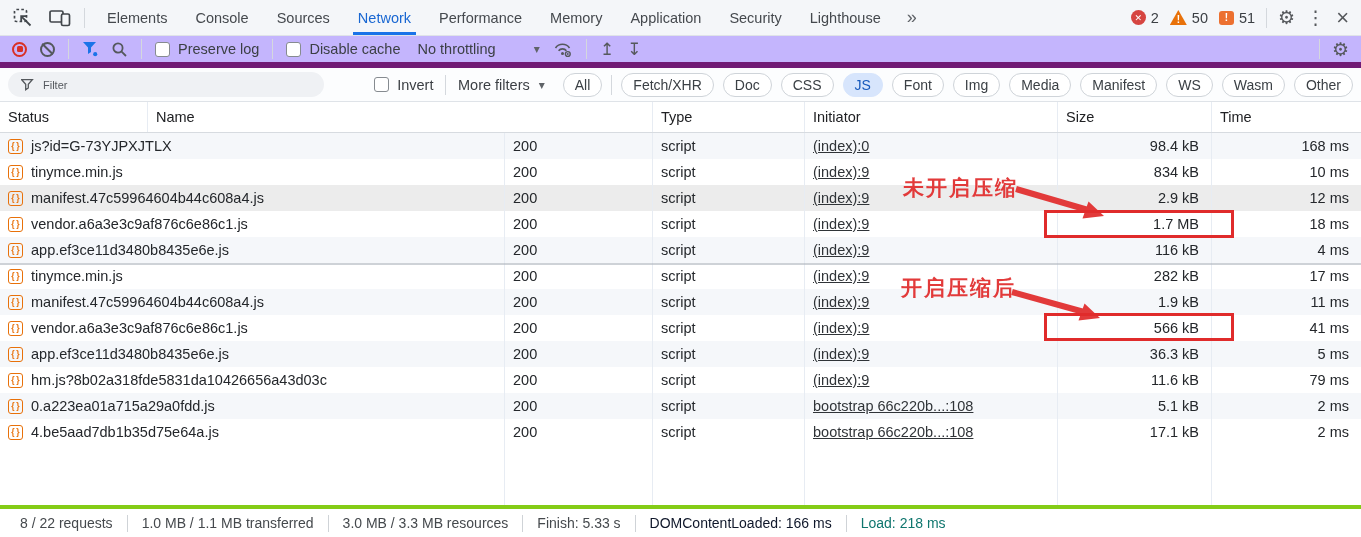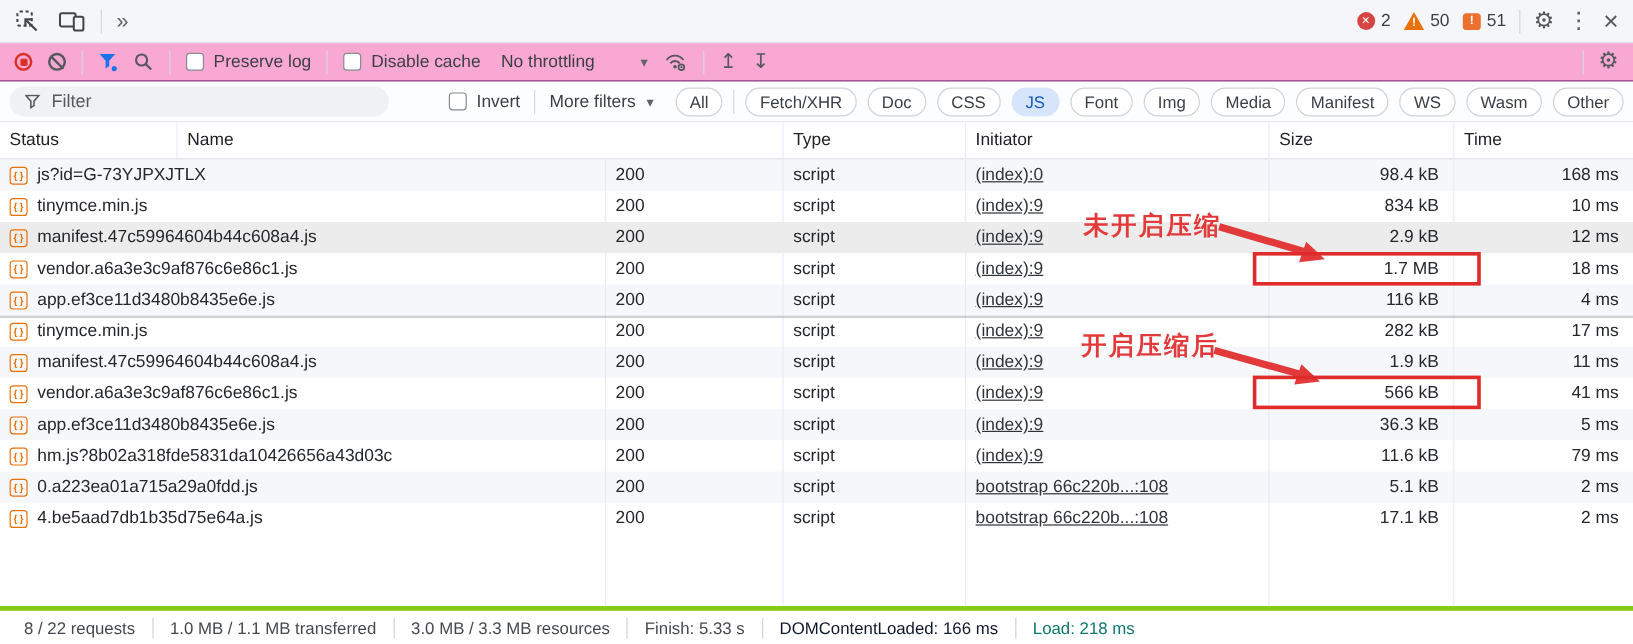--- a/index.html
+++ b/index.html
@@ -18,35 +18,35 @@
   .right-cluster{margin-left:auto;display:flex;align-items:center;gap:11px;padding-right:12px}
   .badge{display:flex;align-items:center;gap:5px;font-size:14.5px;color:#3b3f44}
   .err-ico{width:15px;height:15px;border-radius:50%;background:#d64541;color:#fff;font-size:9px;font-weight:bold;display:flex;align-items:center;justify-content:center}
   .warn-ico{position:relative;width:17px;height:15px;background:#e8710a;clip-path:polygon(50% 0,100% 100%,0 100%)}
   .warn-ico::after{content:"!";position:absolute;left:0;right:0;bottom:0;text-align:center;color:#fff;font-size:10px;font-weight:bold}
   .iss-ico{width:15px;height:14px;background:#ec7030;border-radius:3px;color:#fff;font-size:10px;font-weight:bold;display:flex;align-items:center;justify-content:center}
   .icon-btn{color:#55585c;font-size:19px;line-height:1}
   .icon-btn.small{font-size:17px}
 
   
-  .toolbar{display:flex;align-items:center;height:32px;background:#f9a8d4;border-bottom:1px solid #701a75;padding:0 12px;gap:13px}
+  .toolbar{display:flex;align-items:center;height:32px;background:#c4b5fd;border-bottom:6px solid #701a75;padding:0 12px;gap:13px}
   .rec{width:15px;height:15px;border:2.5px solid #d93025;border-radius:50%;display:flex;align-items:center;justify-content:center}
   .rec::after{content:"";width:6px;height:6px;background:#d93025;border-radius:1.5px}
   .clear{width:15px;height:15px;border:2px solid #54585c;border-radius:50%;position:relative}
   .clear::after{content:"";position:absolute;left:-2px;top:4.5px;width:15px;height:2px;background:#54585c;transform:rotate(45deg)}
   .ctl{display:flex;align-items:center;gap:8px;white-space:nowrap}
   .chk{width:15px;height:15px;border:1.6px solid #868b90;border-radius:3px;background:#fff;flex:0 0 auto}
   .ctl-label{font-size:14.5px;color:#3b3f44}
   .caret{color:#5f6368;font-size:12px}
   .funnel-wrap{position:relative;display:flex;align-items:center}
 
   
   .filterbar{display:flex;align-items:center;height:34px;background:#fcfdfe;border-bottom:1px solid #dfe3e8;padding:0 8px;gap:12px}
   .filter-pill{display:flex;align-items:center;gap:9px;width:530px;height:25px;border-radius:13px;background:#eff1f4;padding:0 13px}
-  .filter-pill input{border:none;outline:none;background:transparent;font:inherit;font-size:15px;color:#701a75;width:100%}
+  .filter-pill input{border:none;outline:none;background:transparent;font:inherit;font-size:11px;color:#701a75;width:100%}
   .filter-pill input::placeholder{color:#55595e}
   .chips{display:flex;align-items:center;gap:9px}
   .chip{height:24px;display:flex;align-items:center;padding:0 11px;border:1px solid #cfd4d9;border-radius:13px;background:#fff;font-size:14px;color:#3b4045;white-space:nowrap}
   .chip.active{background:#d7e5fc;border-color:#d7e5fc;color:#185abc}
 
   
   .c0{width:505px}.c1{width:148px}.c2{width:152px}.c3{width:253px}.c4{width:154px}.c5{width:149px}
   .td{height:100%;display:flex;align-items:center;padding-left:8px;border-right:1px solid #e7ecf3;overflow:hidden;white-space:nowrap}
   .td.c5{border-right:none}
   .td.num{justify-content:flex-end;padding-right:12px;padding-left:0}
@@ -89,20 +89,31 @@
           </svg>
       </span>
       <span style="display:flex">
         <svg width="22" height="18" viewBox="0 0 22 18">
             <rect x="1" y="2" width="13" height="11" rx="1.5" fill="none" stroke="#41464b" stroke-width="1.7"></rect>
             <rect x="12.5" y="5" width="8" height="11.5" rx="1.5" fill="#f4f6f9" stroke="#41464b" stroke-width="1.7"></rect>
           </svg>
       </span>
     </div>
     <span class="vdiv"></span>
+    <div class="tabs" id="tabs">
+        <div class="tab">Elements</div>
+        <div class="tab">Console</div>
+        <div class="tab">Sources</div>
+        <div class="tab active">Network</div>
+        <div class="tab">Performance</div>
+        <div class="tab">Memory</div>
+        <div class="tab">Application</div>
+        <div class="tab">Security</div>
+        <div class="tab">Lighthouse</div>
+      </div>
     <div class="more-tabs">»</div>
     <div class="right-cluster">
       <span class="badge">
         <span class="err-ico">✕</span>
         <span>2</span>
       </span>
       <span class="badge">
         <span class="warn-ico"></span>
         <span>50</span>
       </span>

